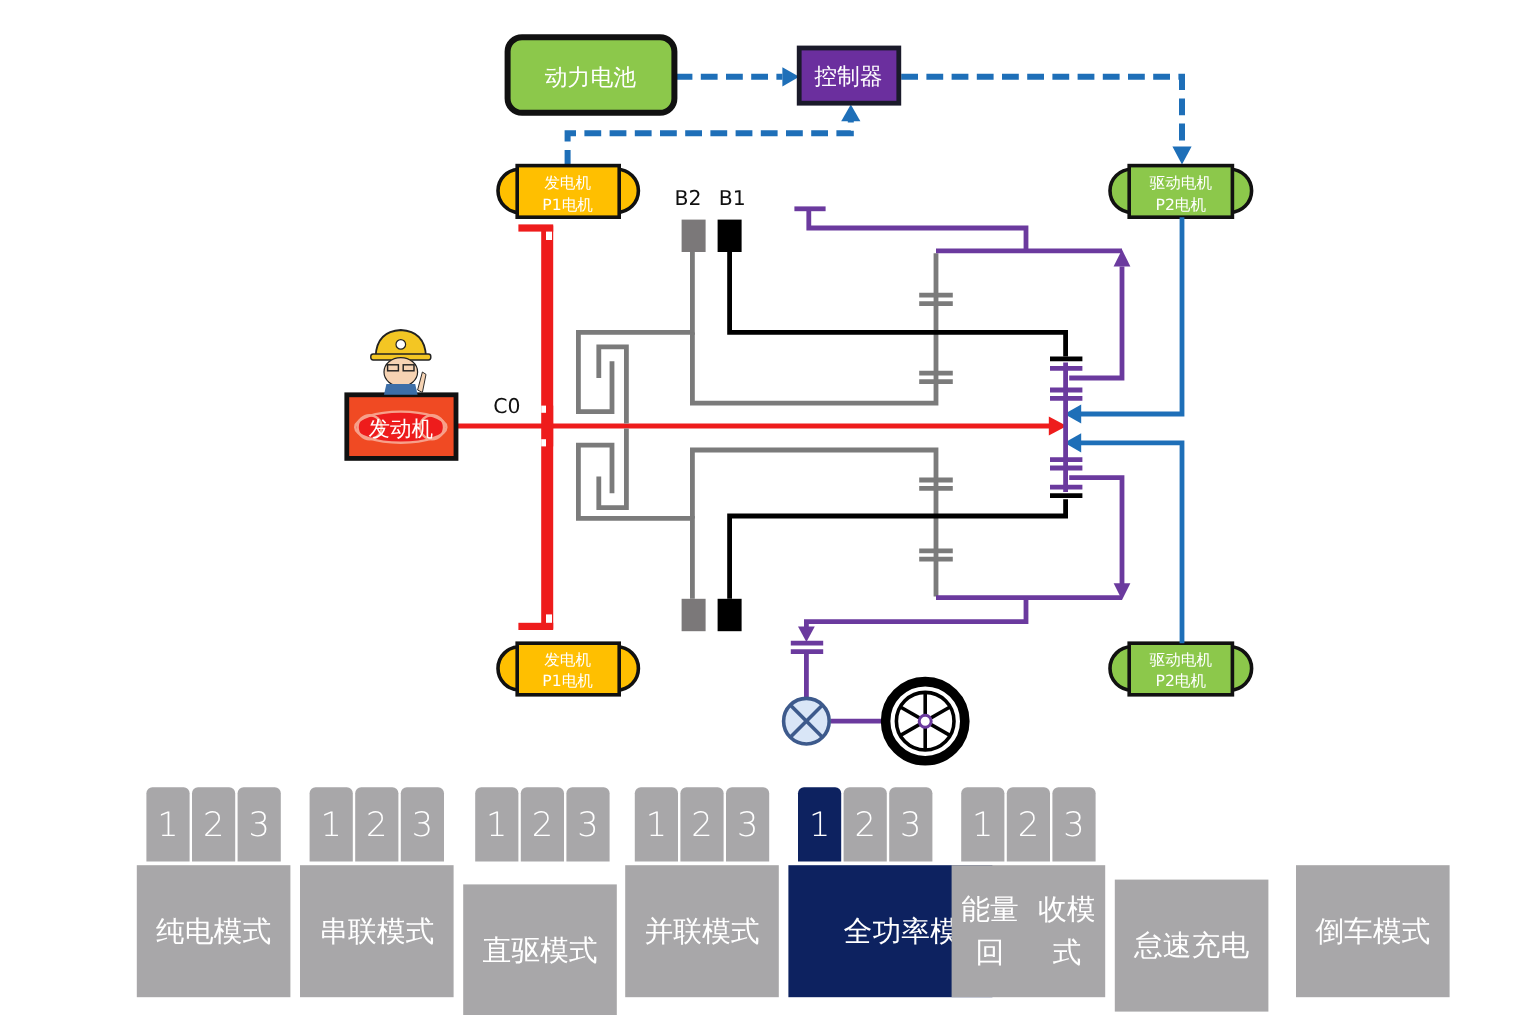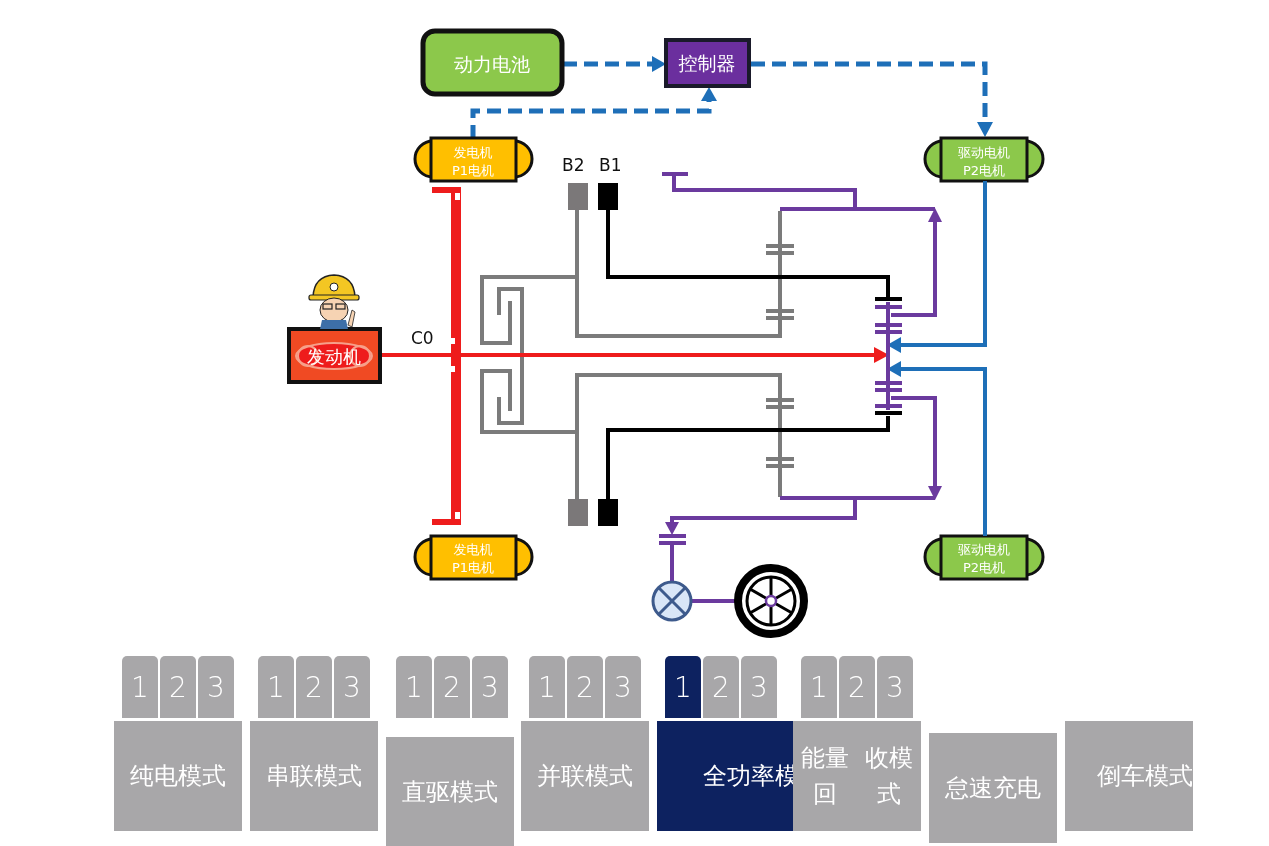--- a/index.html
+++ b/index.html
@@ -277,18 +277,18 @@
   </div>
 
   <div class="mode-group" style="left:929px;top:656px;">
     <div class="mode-btn" style="left:0;top:65px;margin-top:12px;">
       <span>怠速</span>
       <span>充电</span>
     </div>
   </div>
 
   <div class="mode-group" style="left:1065px;top:656px;">
-    <div class="mode-btn" style="left:0;top:65px;justify-content:flex-end;">
+    <div class="mode-btn" style="left:15px;top:65px;">
       <span>倒车</span>
       <span>模式</span>
     </div>
   </div>
 </div>
 
 </body></html>

